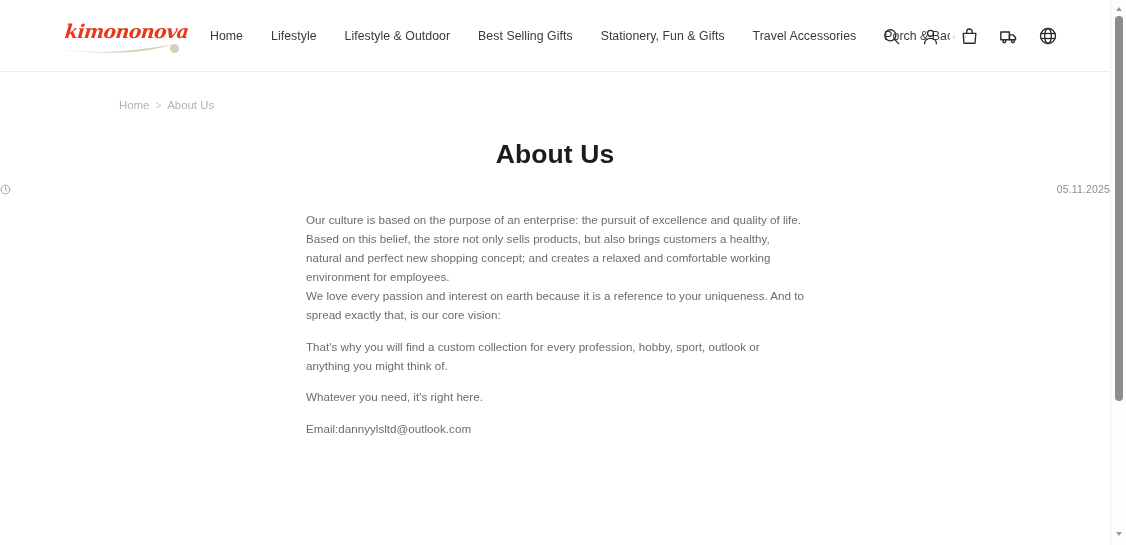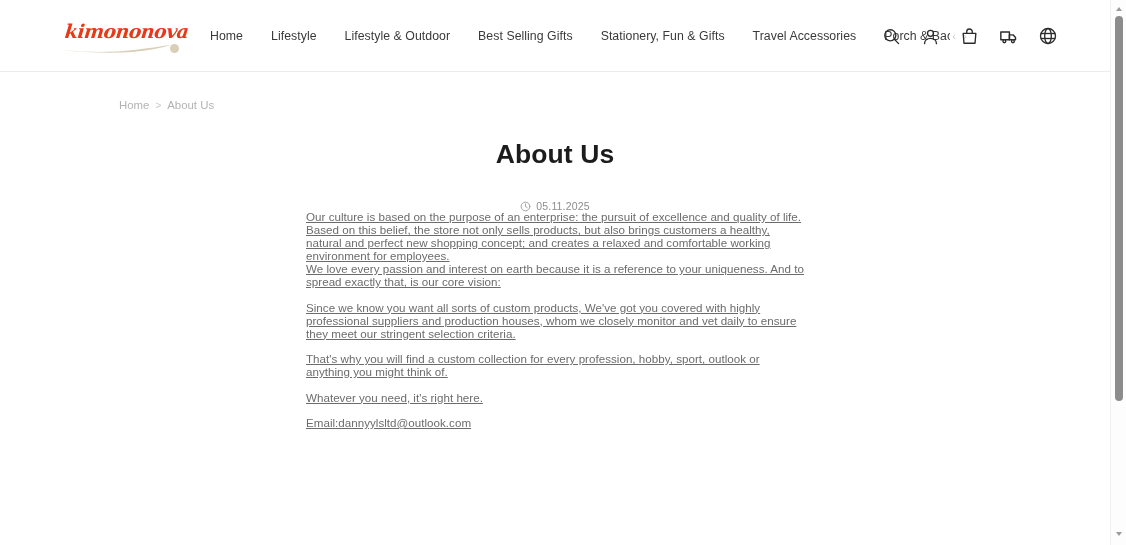--- a/index.html
+++ b/index.html
@@ -134,24 +134,24 @@
     top: 139px; left: 0;
     width: 1110px;
     text-align: center;
     font-size: 26.5px;
     font-weight: 600;
     color: #1c1c1c;
     letter-spacing: 0.1px;
   }
   .date-row {
     position: absolute;
-    top: 200px; left: 0;
+    top: 183px; left: 0;
     width: 1110px;
     display: flex;
-    justify-content: center;
+    justify-content: space-between;
     align-items: center;
     gap: 5px;
   }
   .clock-icon {
     width: 11px; height: 11px;
     color: #9a9a9a;
     display: flex; align-items: center; justify-content: center;
   }
   .date-text {
     font-size: 10.5px;
@@ -160,25 +160,24 @@
   }
 
   
   .article {
     position: absolute;
     left: 306px; top: 210px;
     width: 500px;
   }
   .para {
     font-size: 11.6px;
-    line-height: 13px;
+    line-height: 19px;
     color: #6c6c6c;
     margin-bottom: 12.5px;
     letter-spacing: 0.02px;
-    text-decoration: underline;
   }
   .para:last-child { margin-bottom: 0; }
   .para .nl { display: block; }
 
   
   .vscroll {
     position: absolute;
     right: 0; top: 0;
     width: 16px; height: 545px;
     background: #fdfdfd;
@@ -294,23 +293,20 @@
       </span>
       <span class="date-text">05.11.2025</span>
     </div>
 
     <div class="article">
       <p class="para">
         <span class="nl">Our culture is based on the purpose of an enterprise: the pursuit of excellence and quality of life. Based on this belief, the store not only sells products, but also brings customers a healthy, natural and perfect new shopping concept; and creates a relaxed and comfortable working environment for employees.</span>
         <span class="nl">We love every passion and interest on earth because it is a reference to your uniqueness. And to spread exactly that, is our core vision:</span>
       </p>
       <p class="para">
-        <span class="nl">Since we know you want all sorts of custom products, We've got you covered with highly professional suppliers and production houses, whom we closely monitor and vet daily to ensure they meet our stringent selection criteria.</span>
-      </p>
-      <p class="para">
         <span class="nl">That's why you will find a custom collection for every profession, hobby, sport, outlook or anything you might think of.</span>
       </p>
       <p class="para">
         <span class="nl">Whatever you need, it's right here.</span>
       </p>
       <p class="para">
         <span class="nl">Email:dannyylsltd@outlook.com</span>
 
       </p>
     </div>

